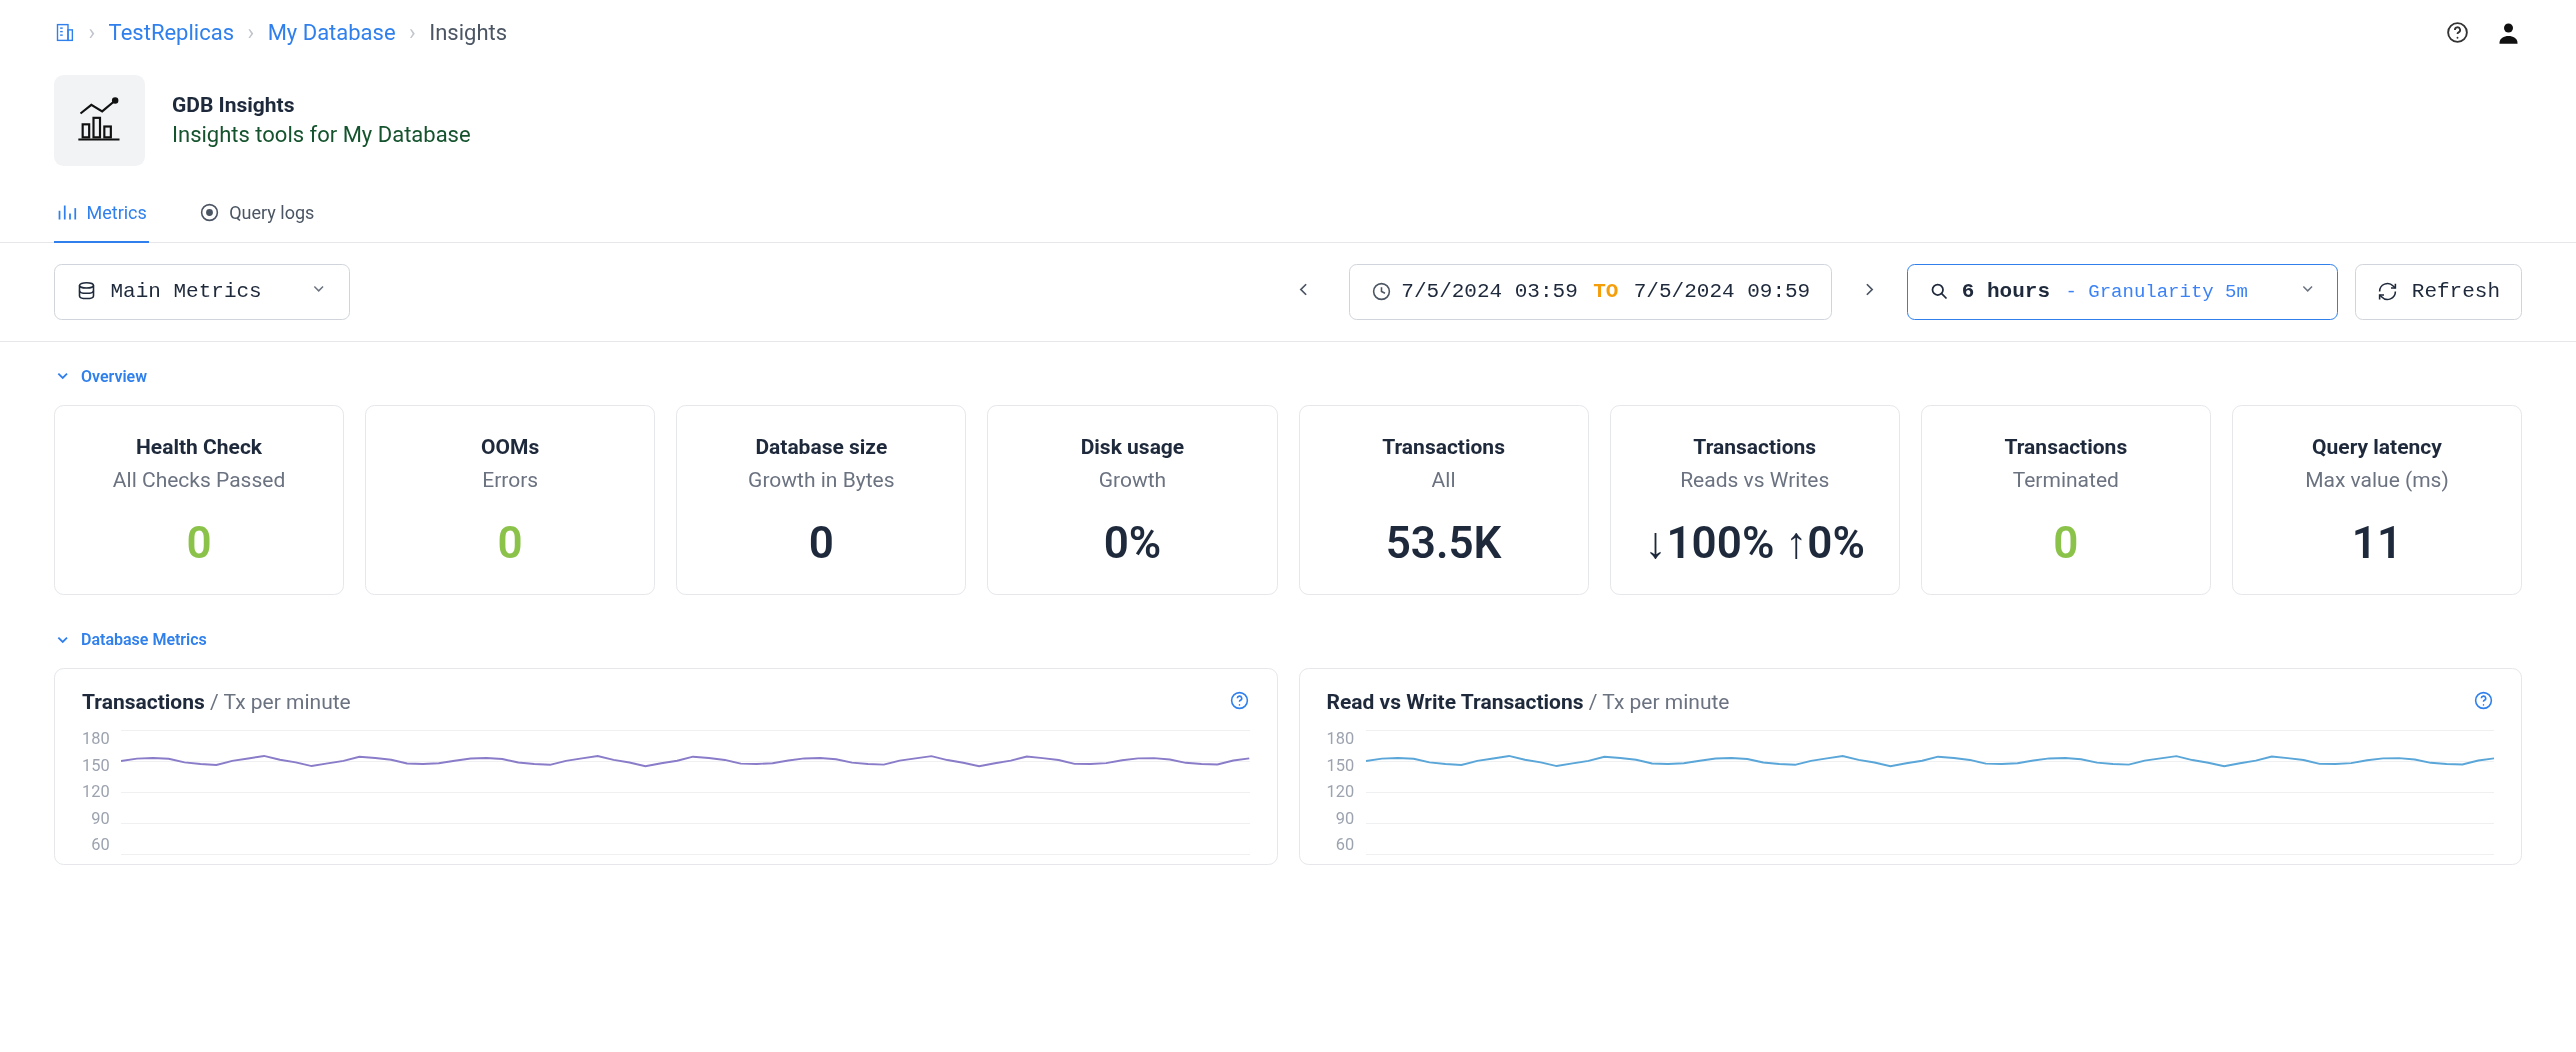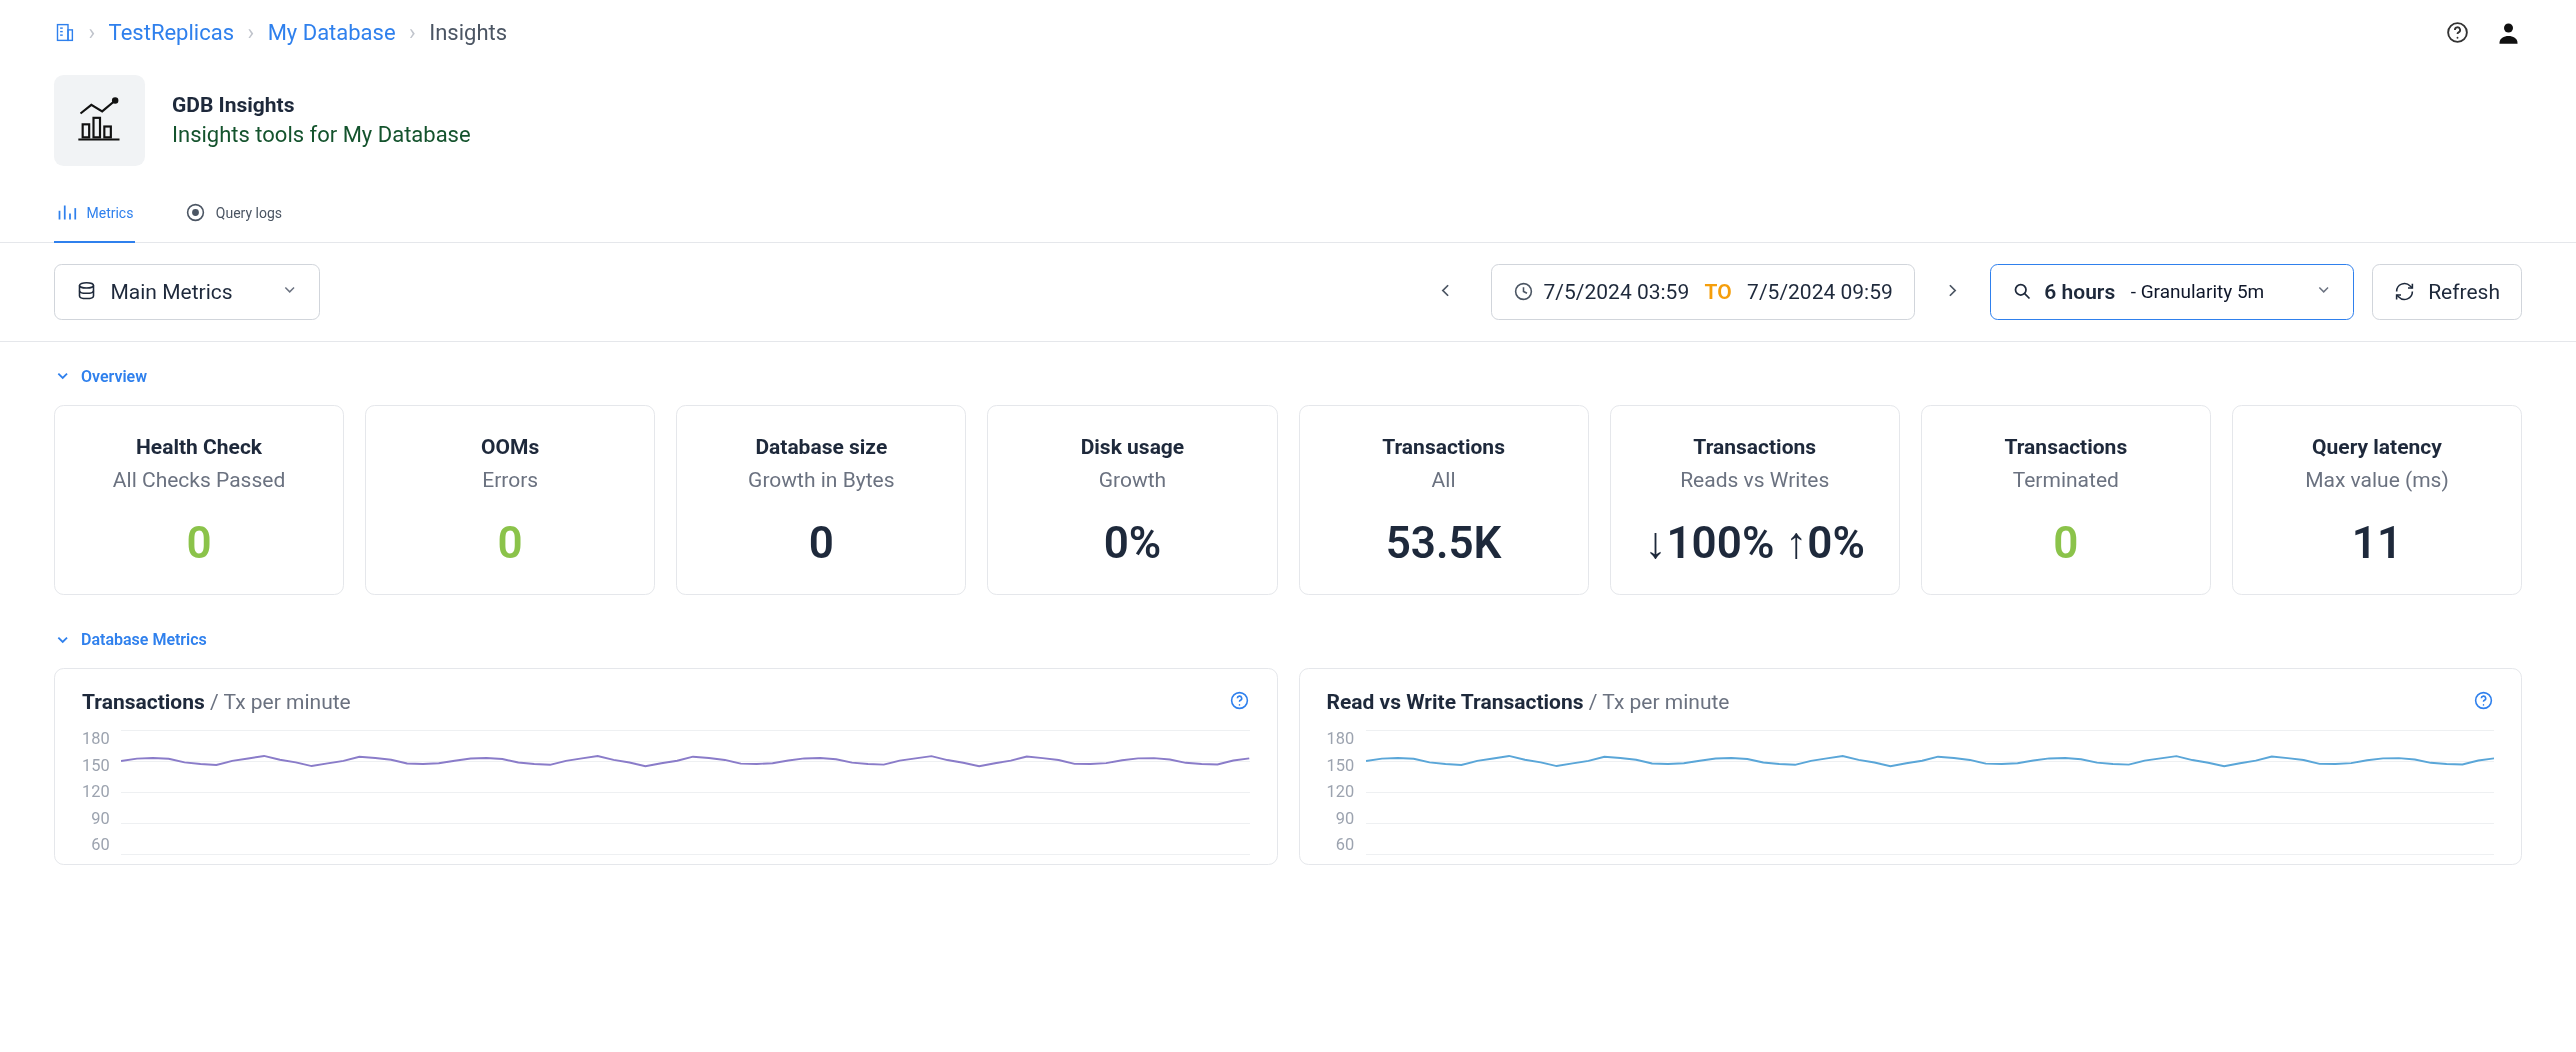--- a/index.html
+++ b/index.html
@@ -55,38 +55,39 @@
 .title-text p { font-size: 22px; color: #14532d; }
 
 
 .tabs {
   display: flex;
   gap: 48px;
   padding: 0 54px;
   border-bottom: 1px solid #e5e7eb;
 }
 .tab {
-  display:flex; align-items:center; gap:9.6px;
+  display:flex; align-items:flex-start; gap:9.6px;
   padding: 9.6px 1.9px 17.4px 1.9px;
-  font-size: 14px;
+  font-size: 18px;
   color: #4b5563;
   cursor: pointer;
   border-bottom: 2.9px solid transparent;
   margin-bottom: -1px;
 }
 .tab.active { color: #2f80ed; border-bottom-color: #2f80ed; }
 .tab svg { width:21px; height:21px; }
 
 
 .toolbar {
   display:flex;
   align-items:center;
   justify-content: space-between;
   padding: 21px 54px;
   border-bottom: 1px solid #e5e7eb;
+  font-family: Liberation Mono, monospace;
 }
 .select-box, .btn, .range-box, .date-box {
   border: 1px solid #d1d5db;
   border-radius: 7.7px;
   background: #fff;
   padding: 13.5px 21px;
   display:flex;
   align-items:center;
   gap: 13.5px;
   font-size: 21px;
@@ -94,21 +95,21 @@
   cursor: pointer;
   height: 56px;
 }
 .select-box .chev { margin-left: 35px; color:#6b7280; }
 .toolbar-right { display:flex; align-items:center; gap: 17.4px; }
 .arrow-btn { color:#4b5563; cursor:pointer; padding: 5.8px 9.6px; }
 .date-box { gap: 9.6px; margin-left: 8px; }
 .date-box .to { color:#f59e0b; font-weight:600; margin: 0 5.8px; }
 .range-box { border: 1.9px solid #2f80ed; gap: 11.6px; }
 .range-box .hours { font-weight:600; }
-.range-box .gran { color:#0f172a; font-size:19px; margin-left: 3.9px; }
+.range-box .gran { color:#3b82f6; font-size:19px; margin-left: 3.9px; }
 .range-box .chev { margin-left: 39px; color:#6b7280; }
 
 
 .section { padding: 25px 54px 9.6px 54px; }
 .section-header {
   display:flex; align-items:center; gap:9.6px;
   color:#2f80ed; font-size:16px; font-weight:600;
   margin-bottom: 19px;
   cursor:pointer;
 }

